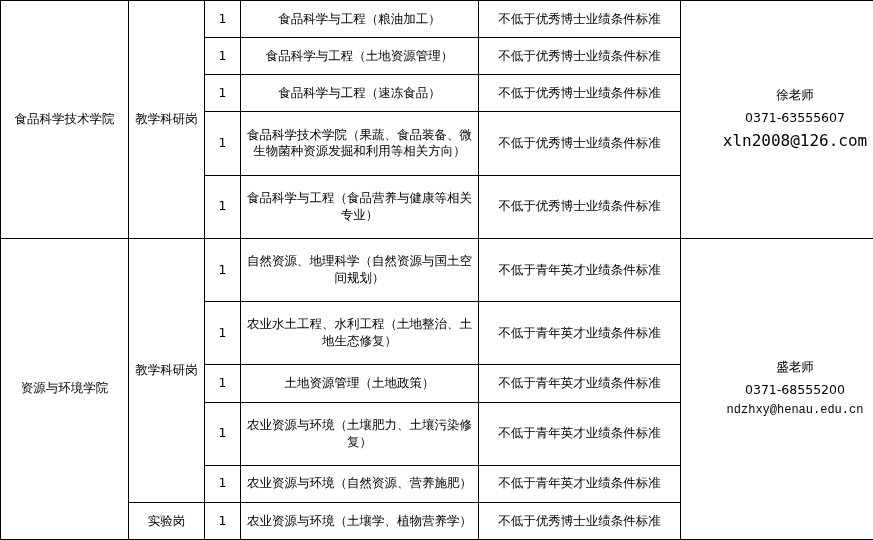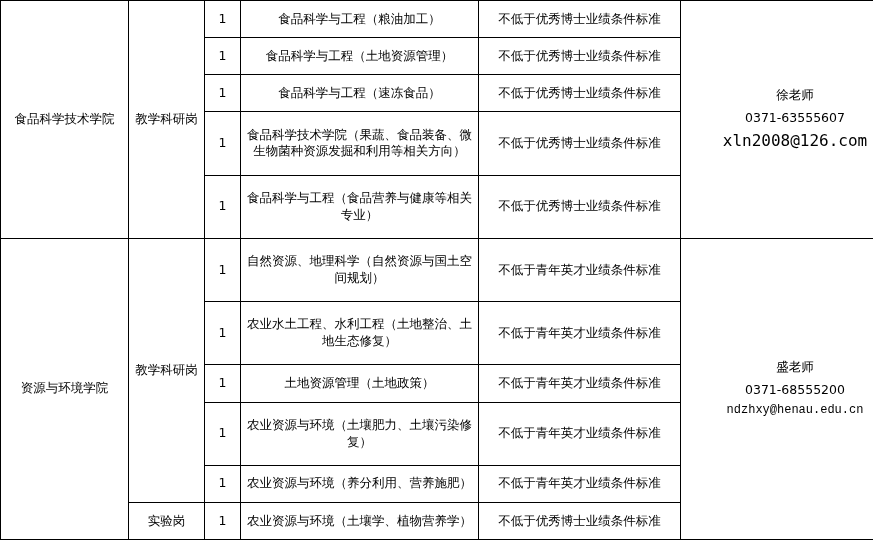--- a/index.html
+++ b/index.html
@@ -118,21 +118,21 @@
       <td class="col-major">土地资源管理（土地政策）</td>
       <td class="col-standard">不低于青年英才业绩条件标准</td>
     </tr>
     <tr>
       <td class="col-count">1</td>
       <td class="col-major">农业资源与环境（土壤肥力、土壤污染修复）</td>
       <td class="col-standard">不低于青年英才业绩条件标准</td>
     </tr>
     <tr>
       <td class="col-count">1</td>
-      <td class="col-major">农业资源与环境（养分利用、营养施肥）</td>
+      <td class="col-major">农业资源与环境（自然资源、营养施肥）</td>
       <td class="col-standard">不低于青年英才业绩条件标准</td>
     </tr>
     <tr>
       <td class="col-posttype">实验岗</td>
       <td class="col-count">1</td>
       <td class="col-major">农业资源与环境（土壤学、植物营养学）</td>
       <td class="col-standard">不低于优秀博士业绩条件标准</td>
     </tr>
   </tbody>
 </table>

